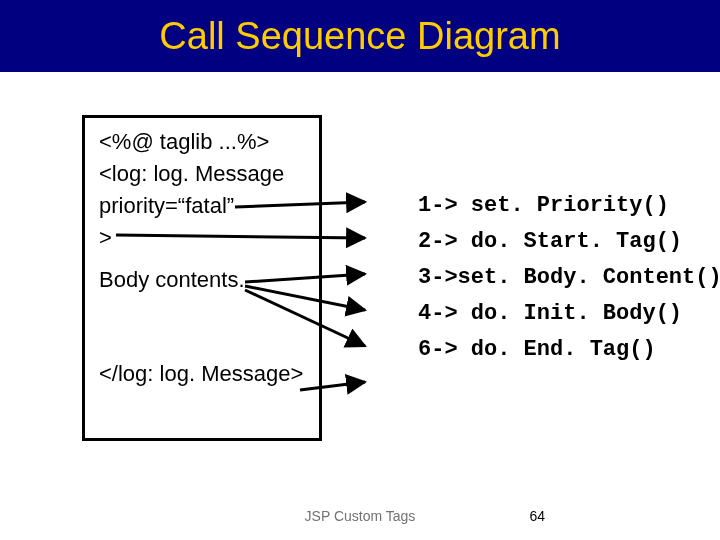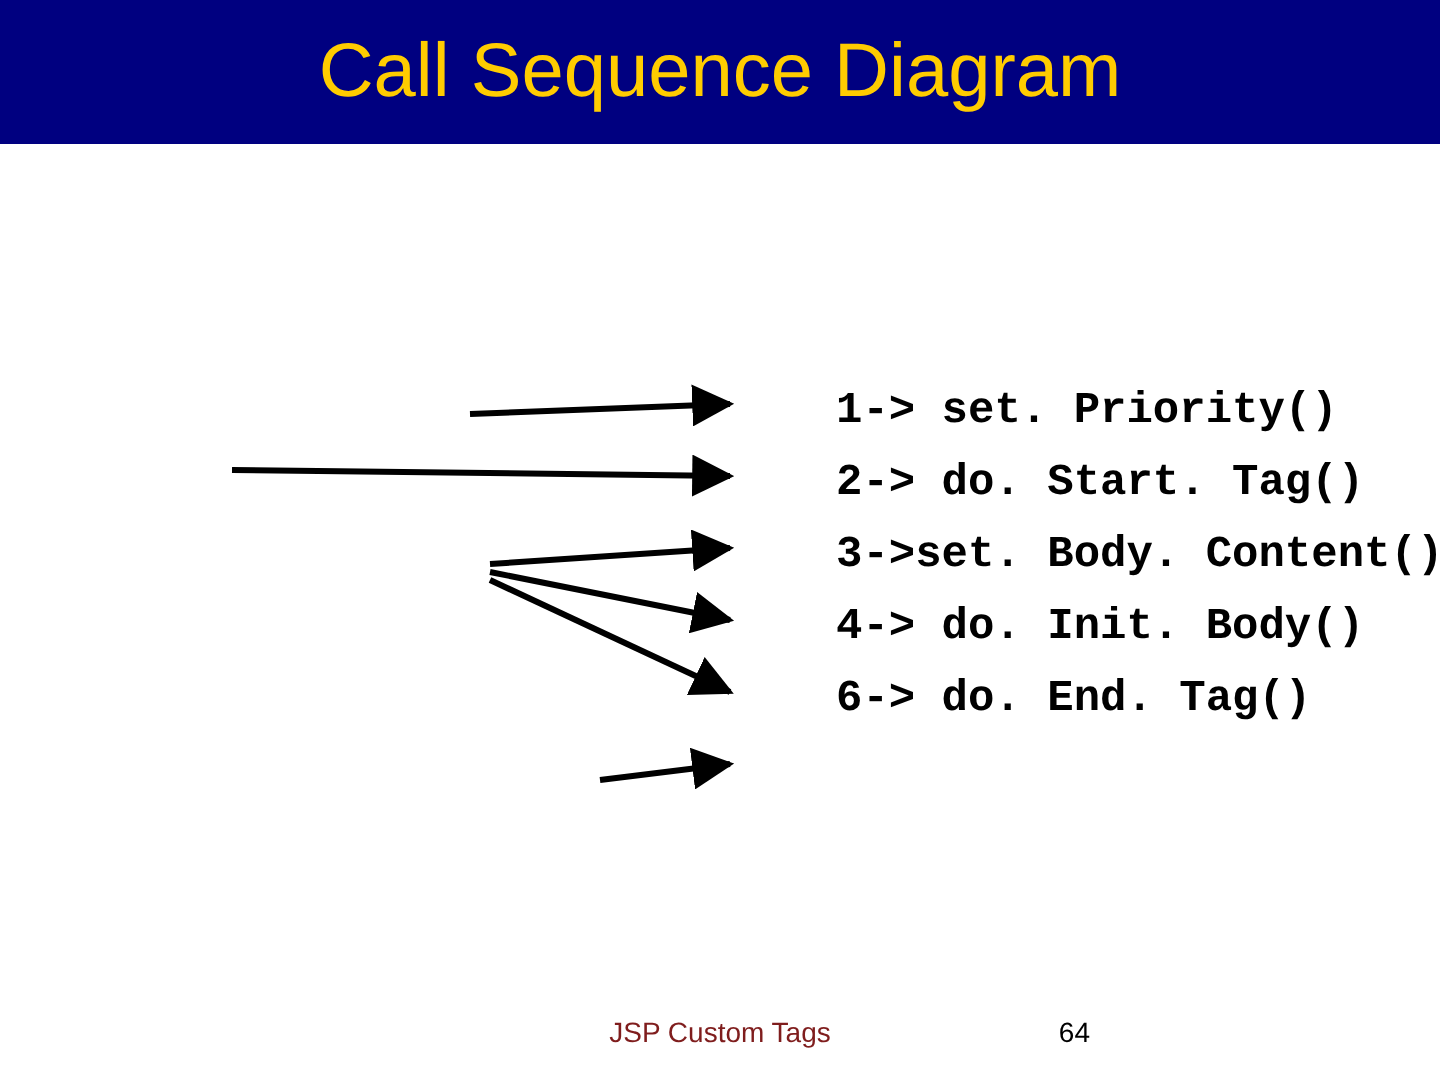--- a/index.html
+++ b/index.html
@@ -62,21 +62,21 @@
     line-height: 36px;
     white-space: nowrap;
   }
   .footer-left {
     position: absolute;
     left: 0;
     bottom: 16px;
     width: 720px;
     text-align: center;
     font-size: 14px;
-    color: #7f1d1d;
+    color: #737373;
   }
   .footer-pagenum {
     position: absolute;
     right: 40px;
     bottom: 16px;
     font-size: 14px;
     color: #000;
   }
   svg.arrows {
     position: absolute;
@@ -87,20 +87,30 @@
 </style>
 </head>
 <body>
 
 <div class="slide">
 
   <div class="header">
     <span>Call Sequence Diagram</span>
   </div>
 
+  <div class="codebox">
+    <div class="codeline">&lt;%@ taglib ...%&gt;</div>
+    <div class="codeline">&lt;log: log. Message</div>
+    <div class="codeline">priority=“fatal”</div>
+    <div class="codeline">&gt;</div>
+    <div class="spacer-sm"></div>
+    <div class="codeline">Body contents.</div>
+    <div class="spacer-lg"></div>
+    <div class="codeline">&lt;/log: log. Message&gt;</div>
+  </div>
 
   <div class="rightcol">
     <div class="stepline">1-&gt; set. Priority()</div>
     <div class="stepline">2-&gt; do. Start. Tag()</div>
     <div class="stepline">3-&gt;set. Body. Content()</div>
     <div class="stepline">4-&gt; do. Init. Body()</div>
     <div class="stepline">6-&gt; do. End. Tag()</div>
   </div>
 
   <svg class="arrows" viewBox="0 0 720 540">

